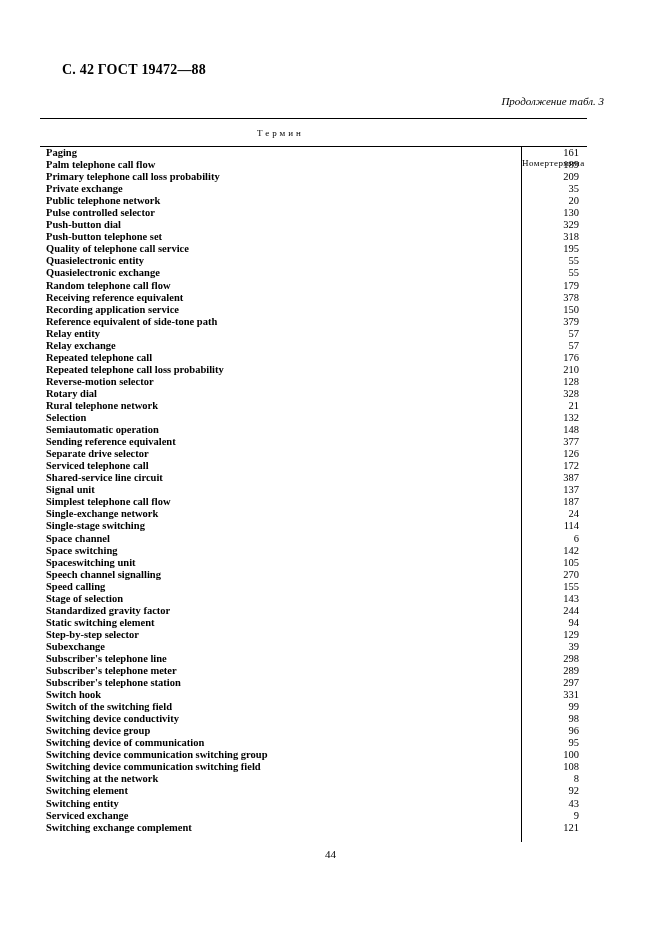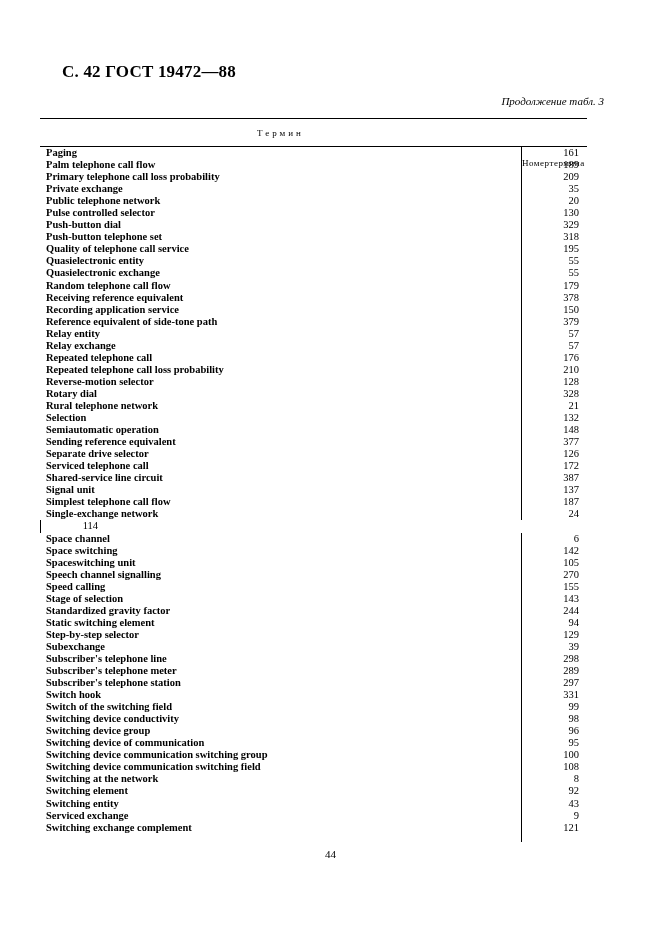--- a/index.html
+++ b/index.html
@@ -6,21 +6,21 @@
   html, body { background: #ffffff; }
   body {
     width: 661px; height: 936px;
     position: relative;
     font-family: "Liberation Serif", serif;
     color: #000;
     overflow: hidden;
   }
   .doc-header {
     position: absolute; left: 62px; top: 62px;
-    font-weight: bold; font-size: 17px; letter-spacing: 0.2px;
+    font-weight: bold; font-size: 14px; letter-spacing: 0.2px;
   }
   .continuation {
     position: absolute; right: 57px; top: 95px;
     font-style: italic; font-size: 11px;
   }
   .terms-table {
     position: absolute; left: 40px; top: 118px; width: 547px;
     border-top: 1.5px solid #000;
   }
   .thead {
@@ -220,20 +220,21 @@
     <div class="cell-term">Simplest telephone call flow</div>
     <div class="cell-num">187</div>
   </div>
 
   <div class="row">
     <div class="cell-term">Single-exchange network</div>
     <div class="cell-num">24</div>
   </div>
 
   <div class="row">
+    <div class="cell-term">Single-stage switching</div>
     <div class="cell-num">114</div>
   </div>
 
   <div class="row">
     <div class="cell-term">Space channel</div>
     <div class="cell-num">6</div>
   </div>
 
   <div class="row">
     <div class="cell-term">Space switching</div>

